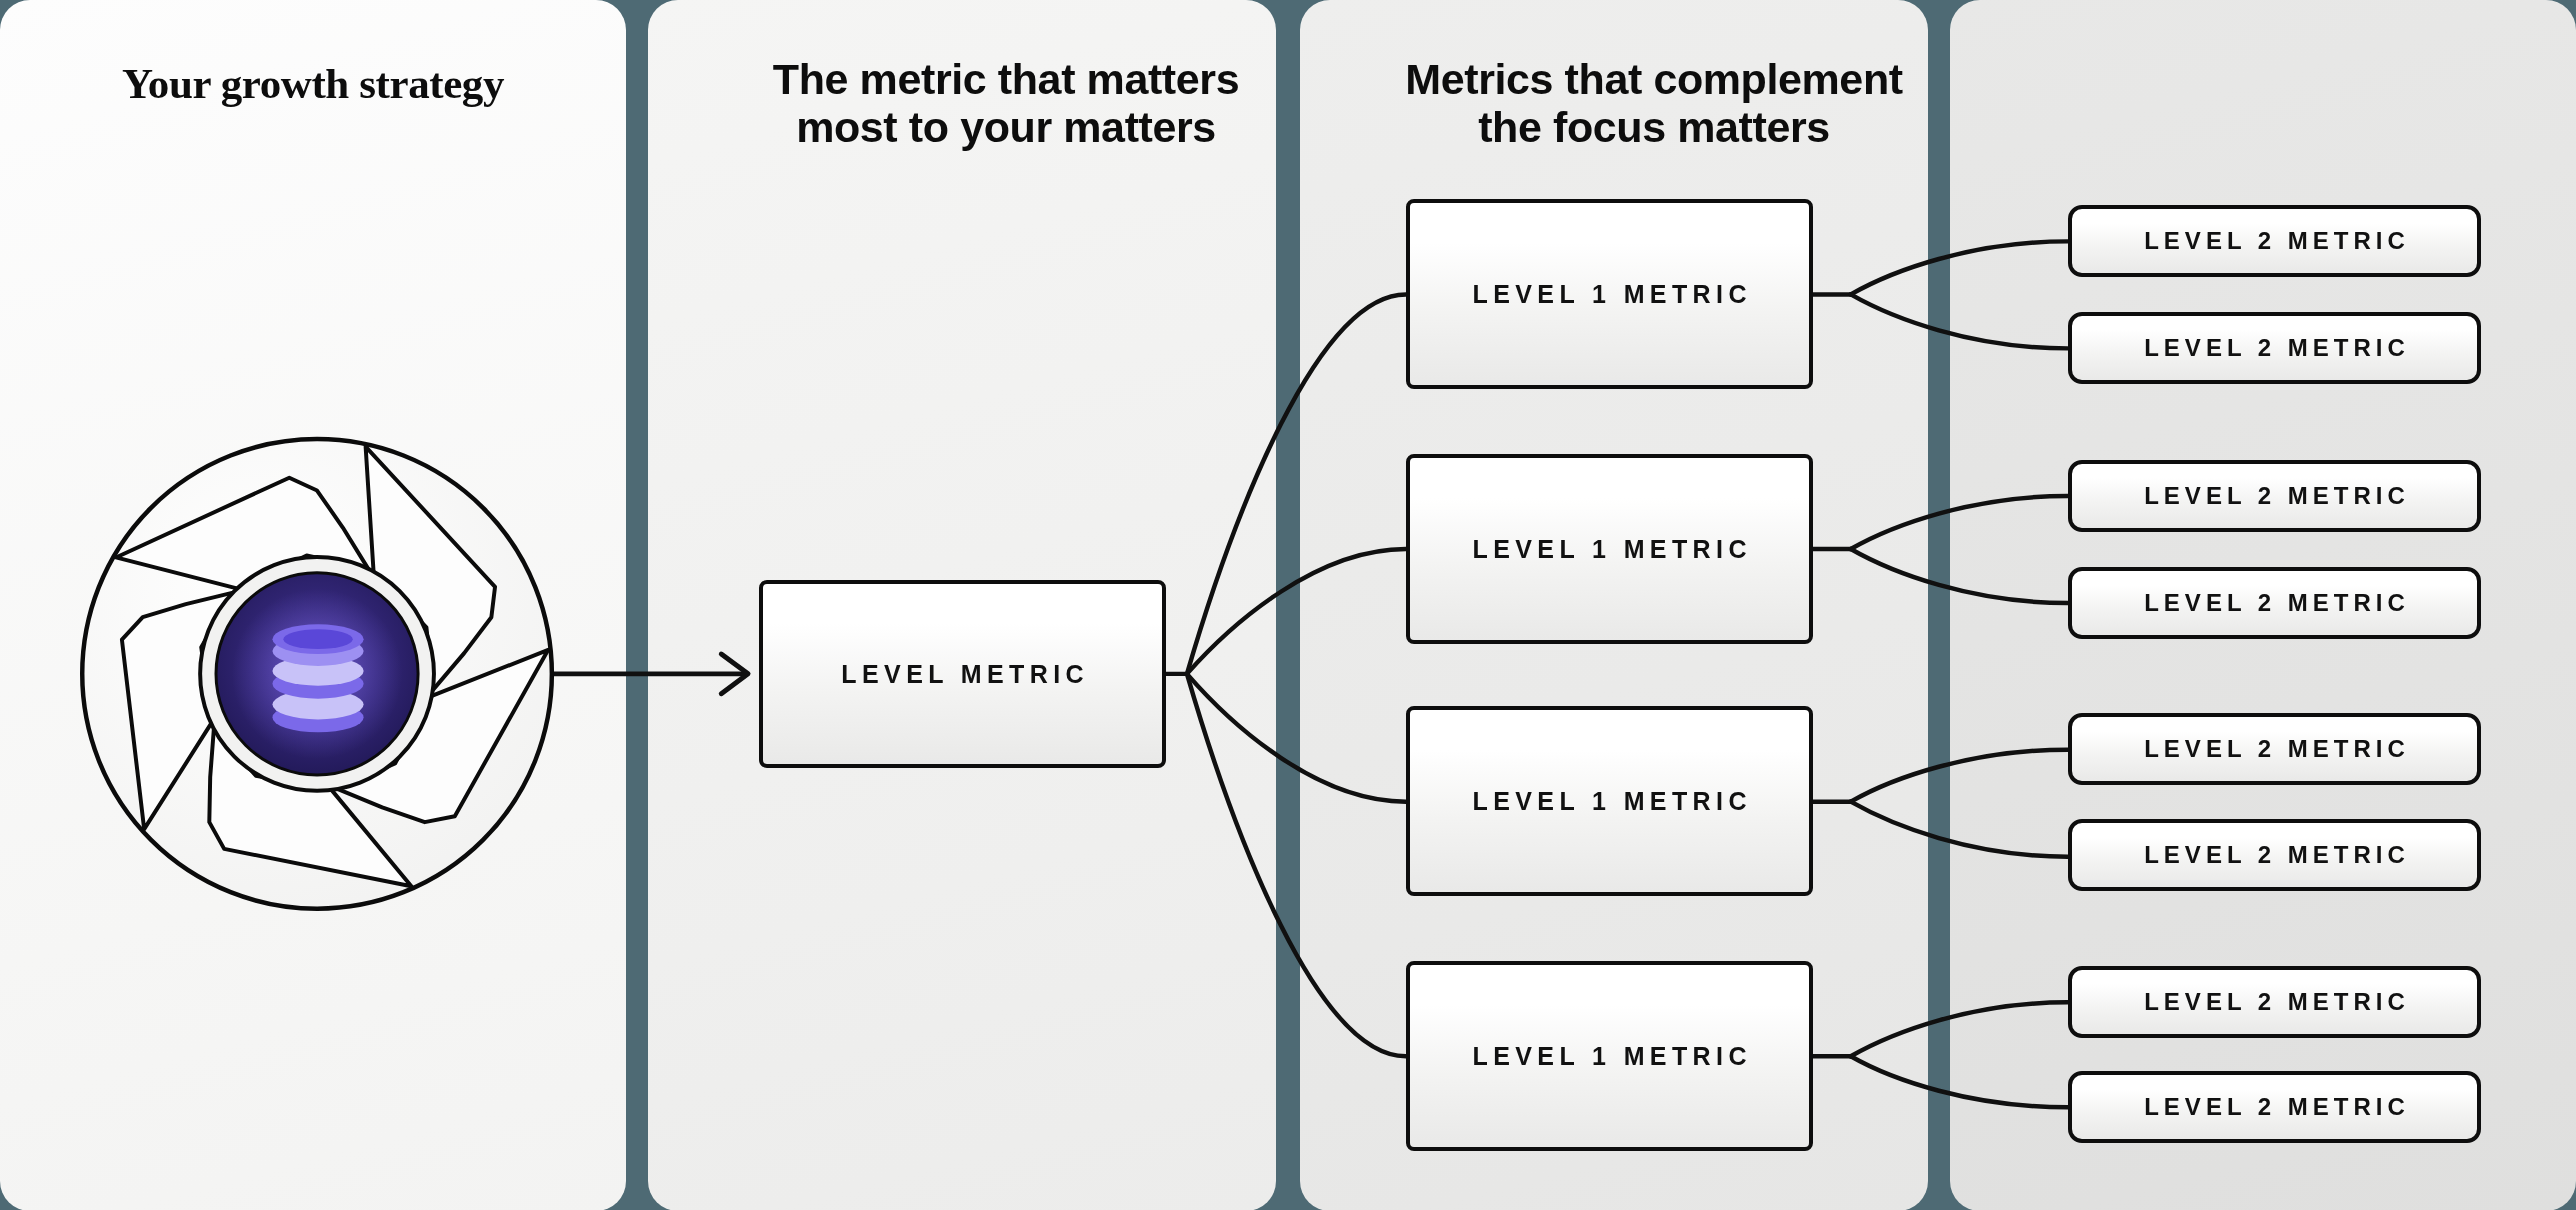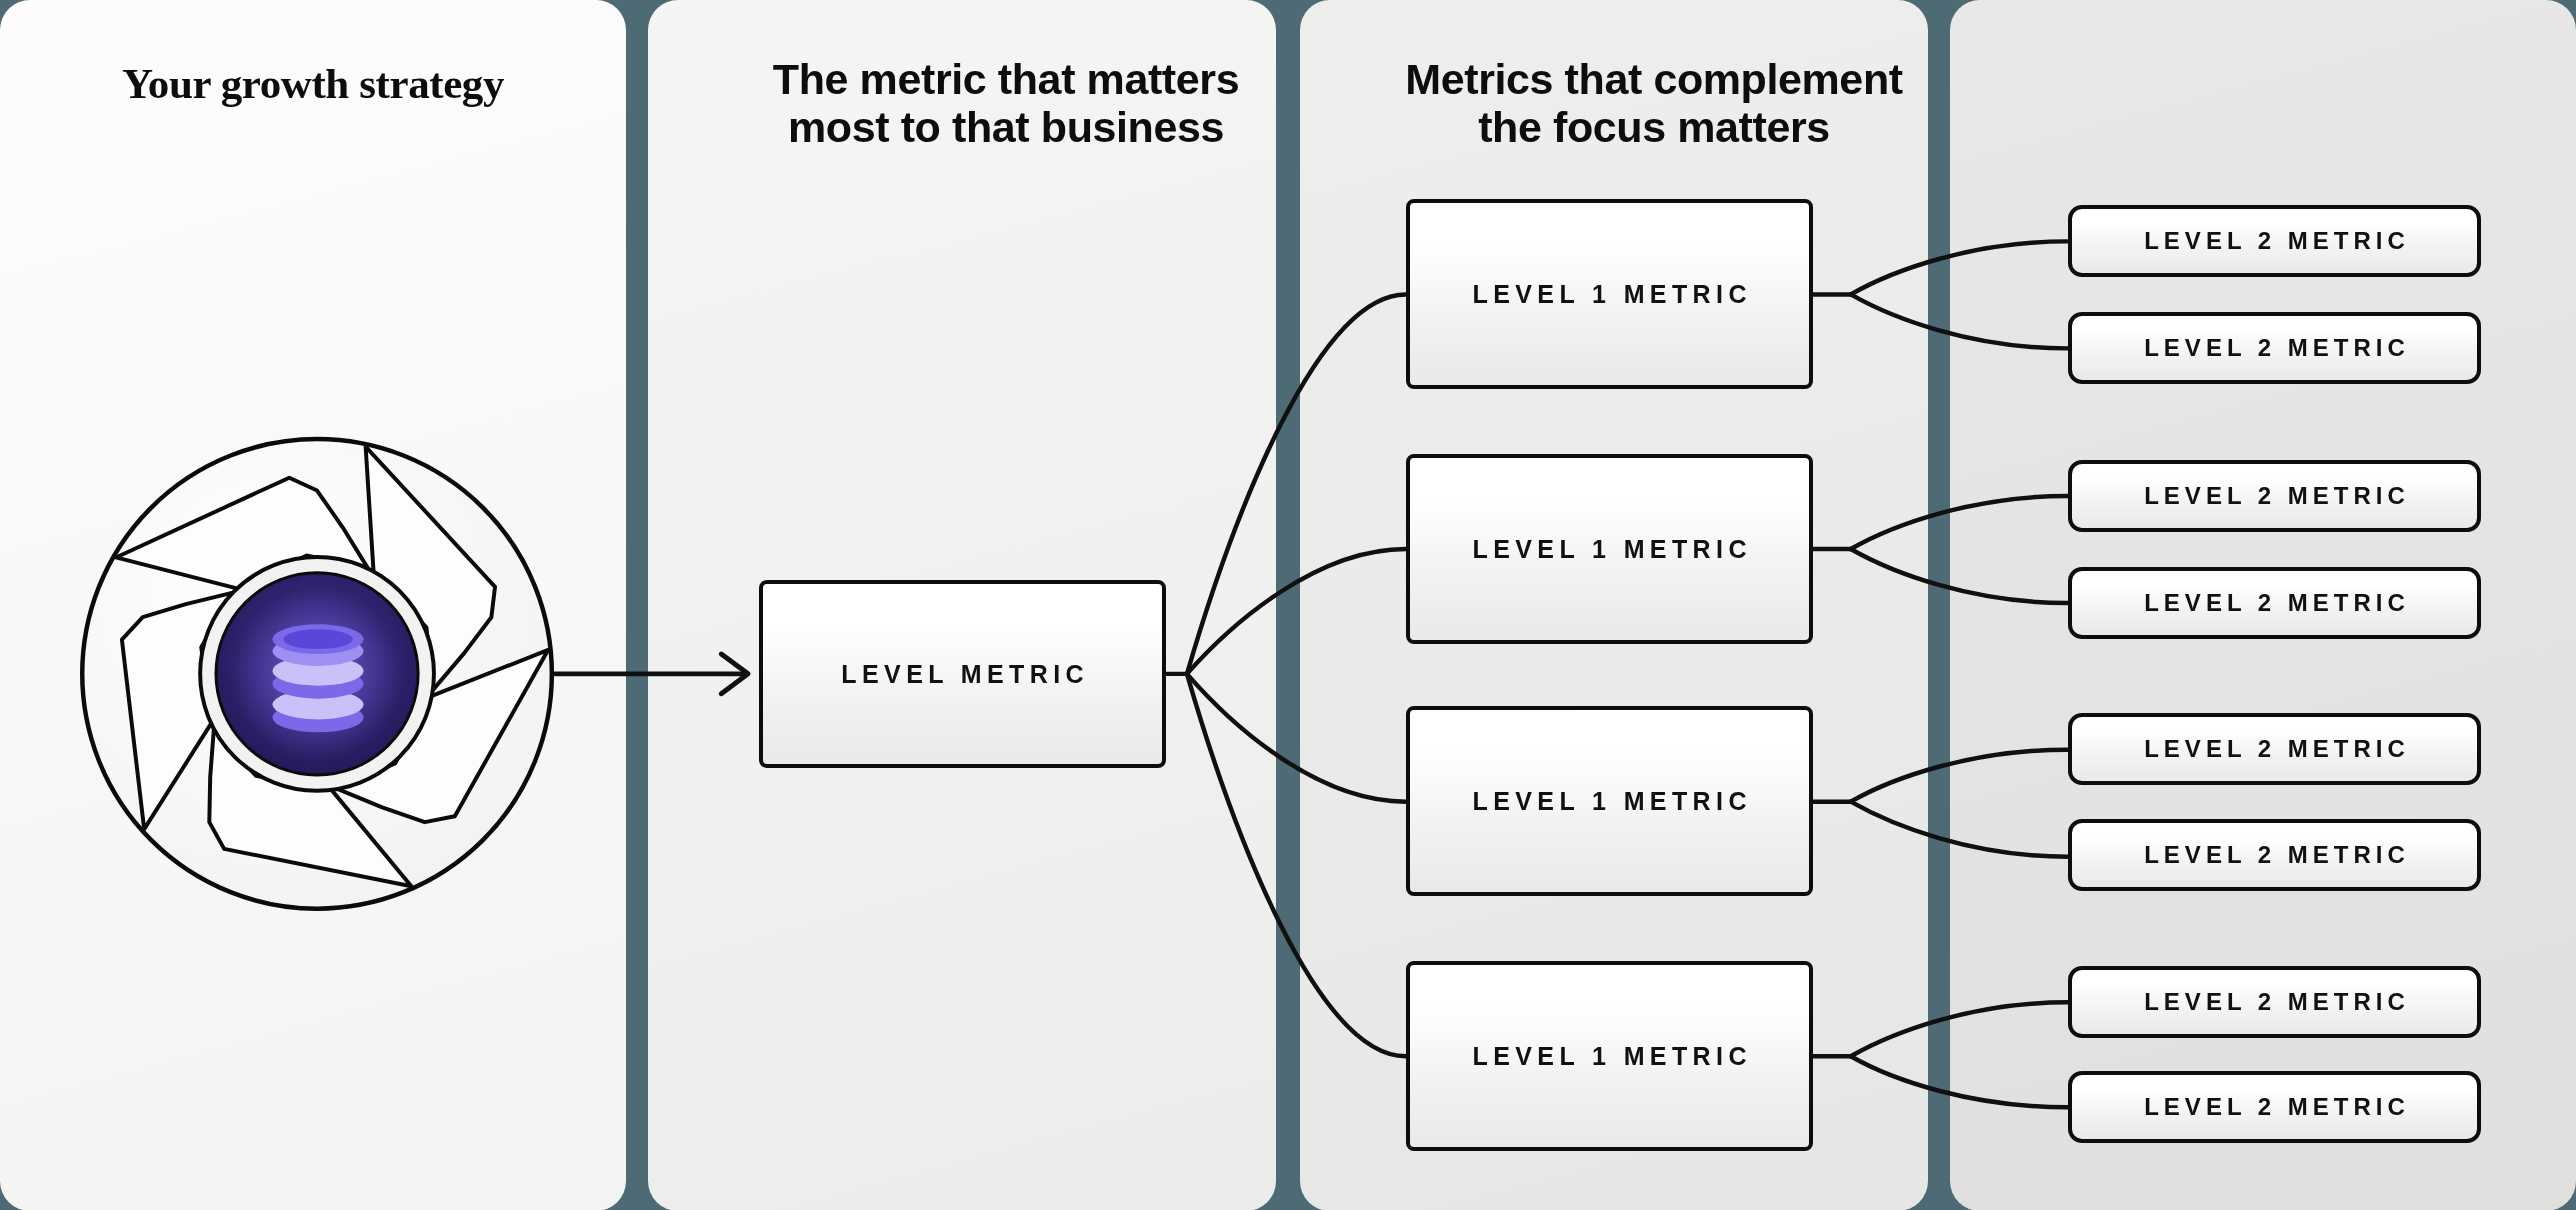--- a/index.html
+++ b/index.html
@@ -119,21 +119,21 @@
         <ellipse cy="-38" rx="46" ry="15" fill="#7b69e9"></ellipse>
         <ellipse cy="-38" rx="35" ry="10" fill="#5a47d8"></ellipse>
       </g>
     </g>
   </svg>
 
   <div class="panel-title single" style="left:0;width:626px;">Your growth strategy</div>
 
   <div class="panel-title double" style="left:648px;width:628px;margin-left:44px;">
     <div>The metric that matters</div>
-    <div>most to that business</div>
+    <div>most to your matters</div>
   </div>
 
   <div class="panel-title double" style="left:1340px;width:628px;">
     <div>Metrics that complement</div>
     <div>the focus matters</div>
   </div>
 
 
   <div class="node node-lg node-focus">LEVEL METRIC</div>
 

